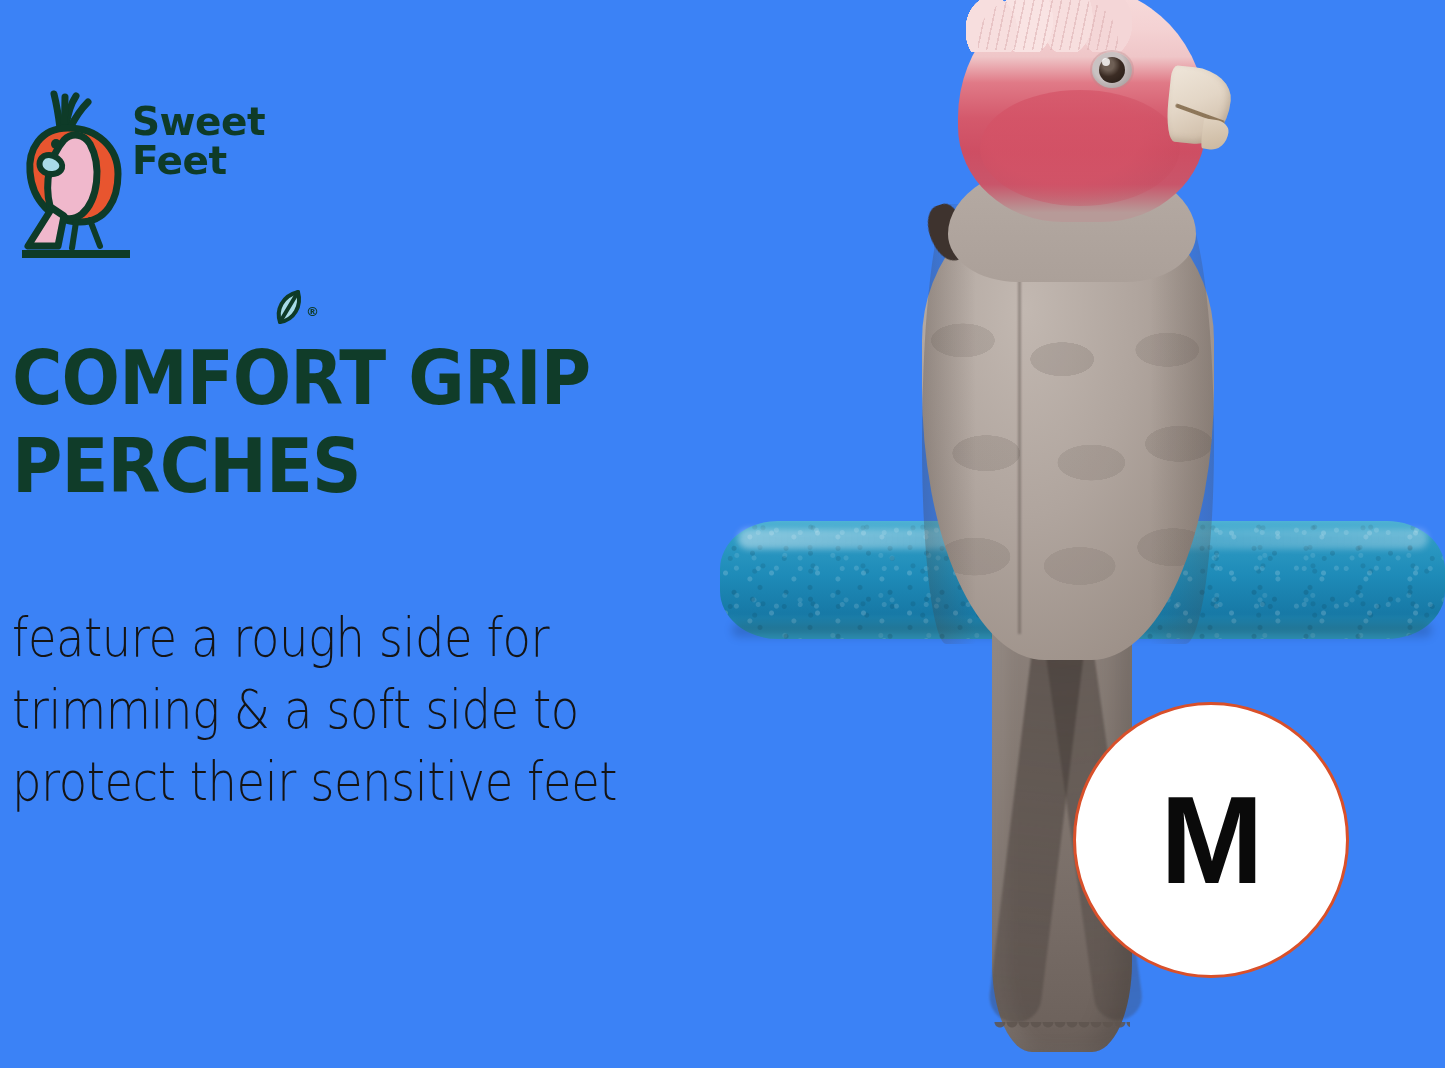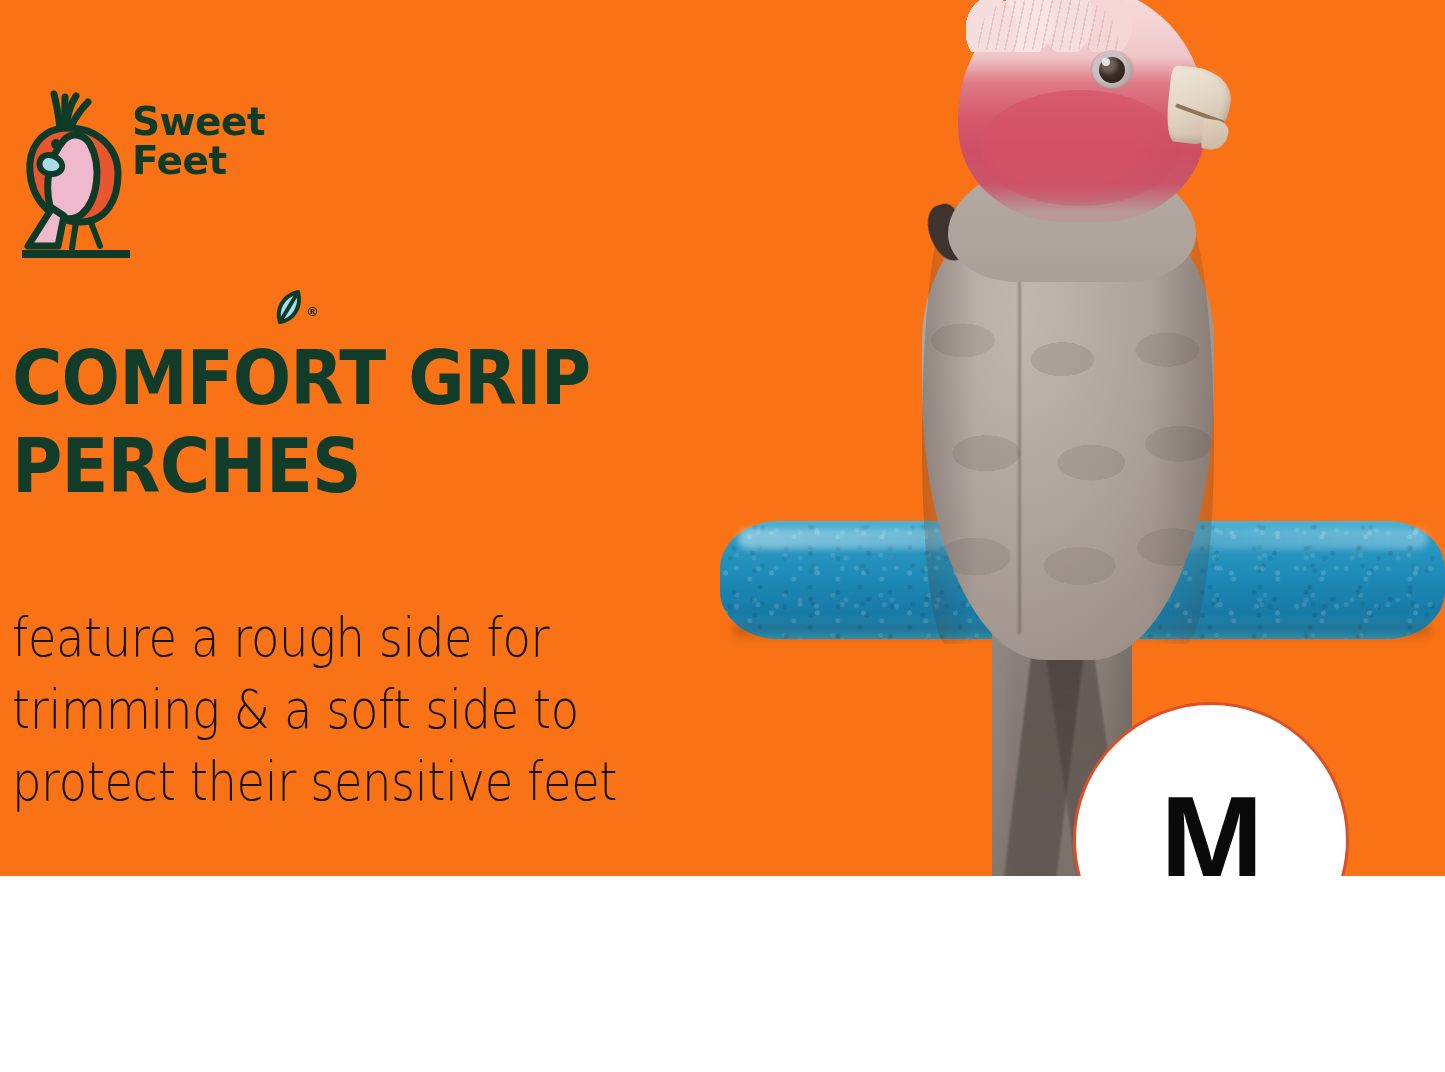--- a/index.html
+++ b/index.html
@@ -3,21 +3,21 @@
 <meta charset="utf-8">
 <title>Comfort Grip Perches</title>
 <style>
   * { margin:0; padding:0; box-sizing:border-box; }
   html, body { background:#ffffff; }
   body {
     width:1445px; height:1072px;
     font-family:"Liberation Sans", sans-serif;
     overflow:hidden; position:relative;
   }
-  .canvas { position:relative; width:1445px; height:876px; background:#f97316; overflow:hidden; }
+  .canvas { position:relative; width:1445px; height:1068px; background:#3b82f6; overflow:hidden; }
 
   
   .logo-lockup { position:absolute; left:14px; top:88px; width:310px; height:180px; }
   .logo-mark { position:absolute; left:0; top:0; width:116px; height:176px; }
   .logo-words { position:absolute; left:118px; top:14px; width:160px; }
   .logo-line {
     font-family:"DejaVu Sans", sans-serif;
     font-weight:700; font-size:39px; line-height:39px;
     color:#0E3B28; letter-spacing:-0.5px; white-space:nowrap;
   }

